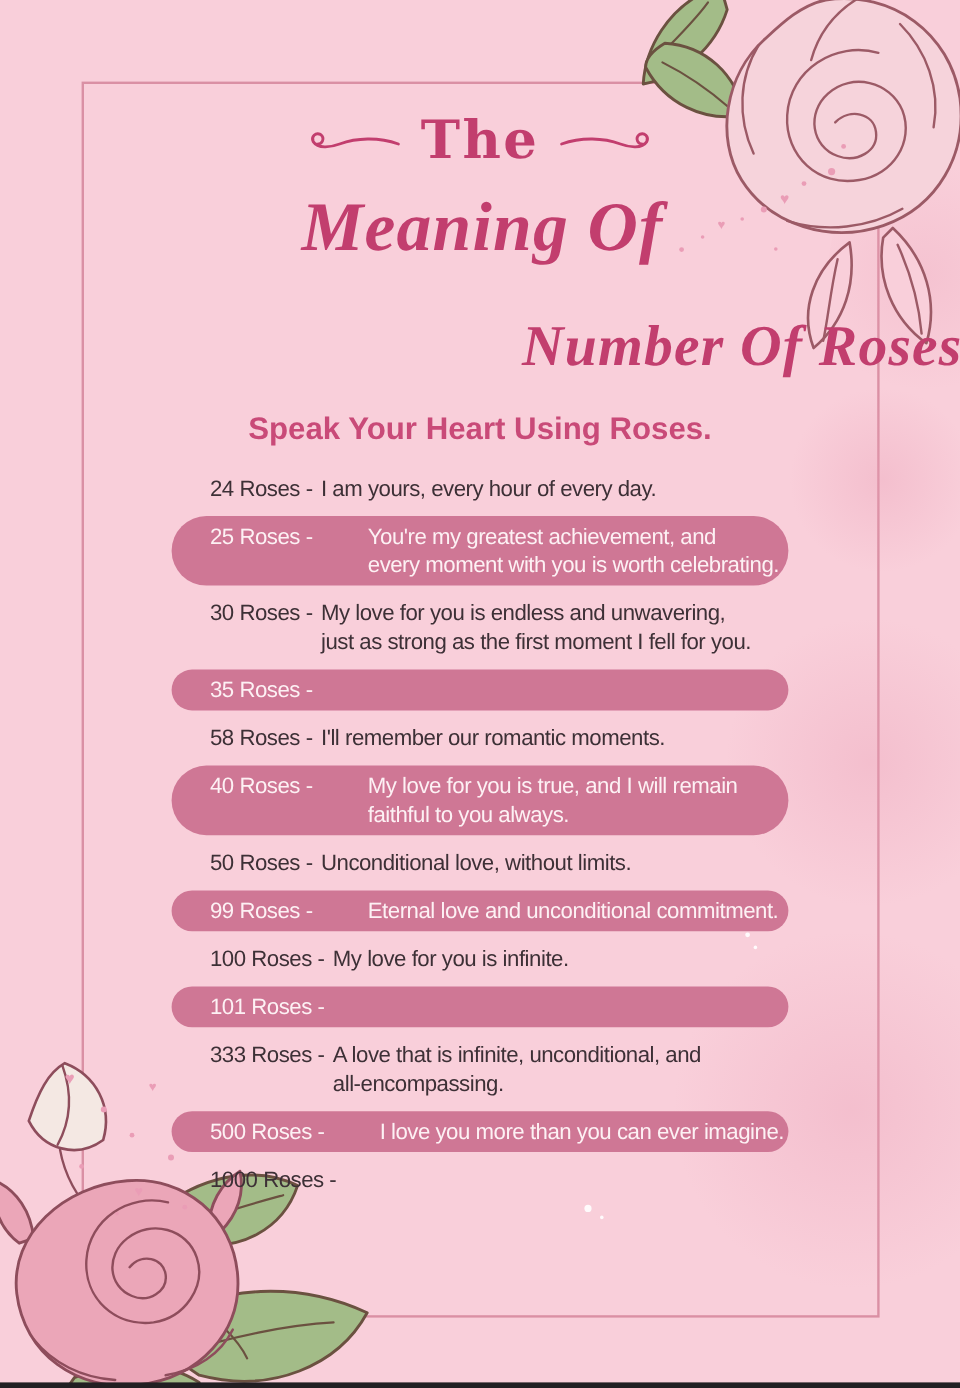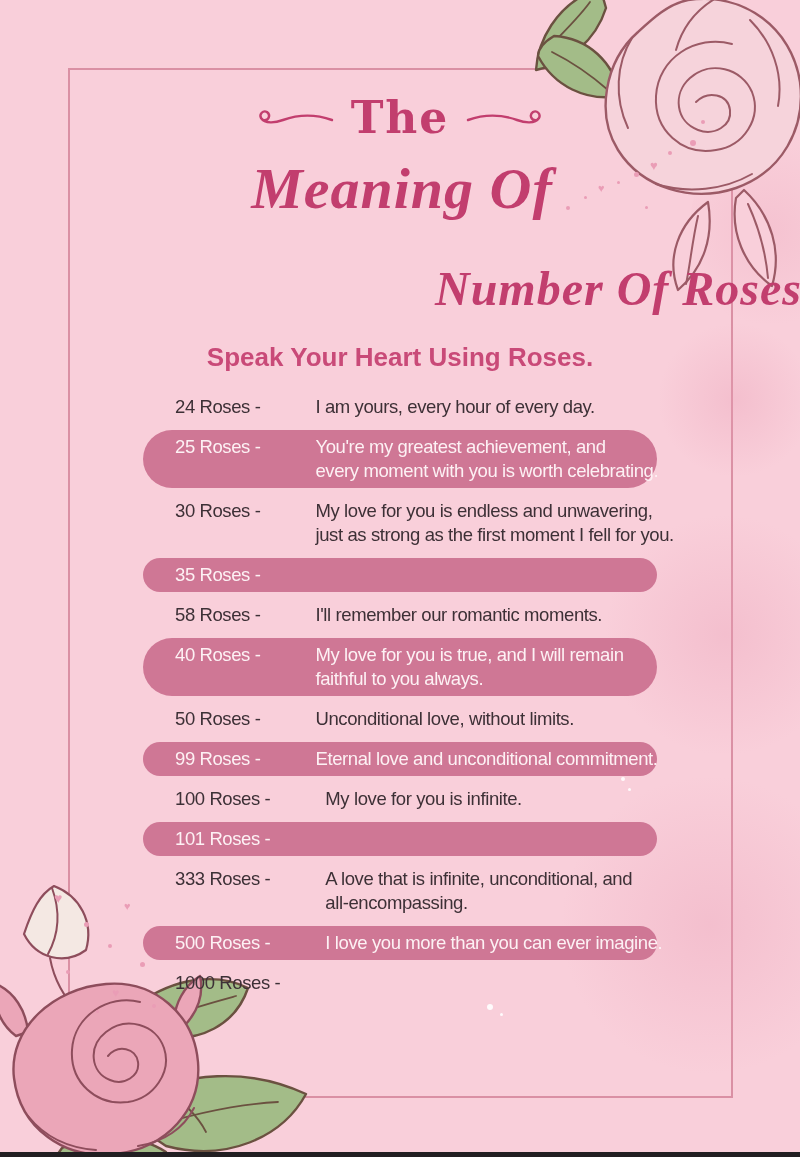--- a/index.html
+++ b/index.html
@@ -33,23 +33,23 @@
   .s1{top:146px;font-size:58px;line-height:82px;}
   .s2{top:246px;font-size:48px;line-height:82px;text-align:right;}
   .subtitle{position:absolute;left:0;top:341px;width:100%;margin:0;text-align:center;
             font-size:26px;font-weight:bold;line-height:32px;color:var(--subtitle,#c94a78);}
 
   
   .list{position:absolute;left:143px;top:395px;width:514px;display:flex;flex-direction:column;gap:11px;
         color:var(--body-text,#3d3036);font-size:18.5px;line-height:24px;letter-spacing:-0.4px;}
   .item{display:flex;align-items:flex-start;padding-left:32px;}
   .item .label{white-space:pre;margin-right:7px;}
-  .item .meaning{white-space:nowrap;margin-left:48px;}
+  .item .meaning{white-space:nowrap;}
   .item.pill{background:var(--pill-background,#cf7795);border-radius:31px;
-             padding:5px 14px 5px 32px;color:var(--pill-text,#fdf1f4);}
+             padding:5px 14px 5px 32px;color:var(--pill-text,#fdf1f4);gap:39px;}
 
   
   .dot{position:absolute;border-radius:50%;background:var(--sprinkle,#ea9db6);}
   .dotw{position:absolute;border-radius:50%;background:#fff;opacity:.9;}
   .heart{position:absolute;color:var(--sprinkle,#ea9db6);font-size:11px;line-height:11px;}
   .d1{left:566px;top:206px;width:4px;height:4px;}
   .d2{left:584px;top:196px;width:3px;height:3px;}
   .d3{left:617px;top:181px;width:3px;height:3px;}
   .d4{left:634px;top:172px;width:5px;height:5px;}
   .d5{left:668px;top:151px;width:4px;height:4px;}

